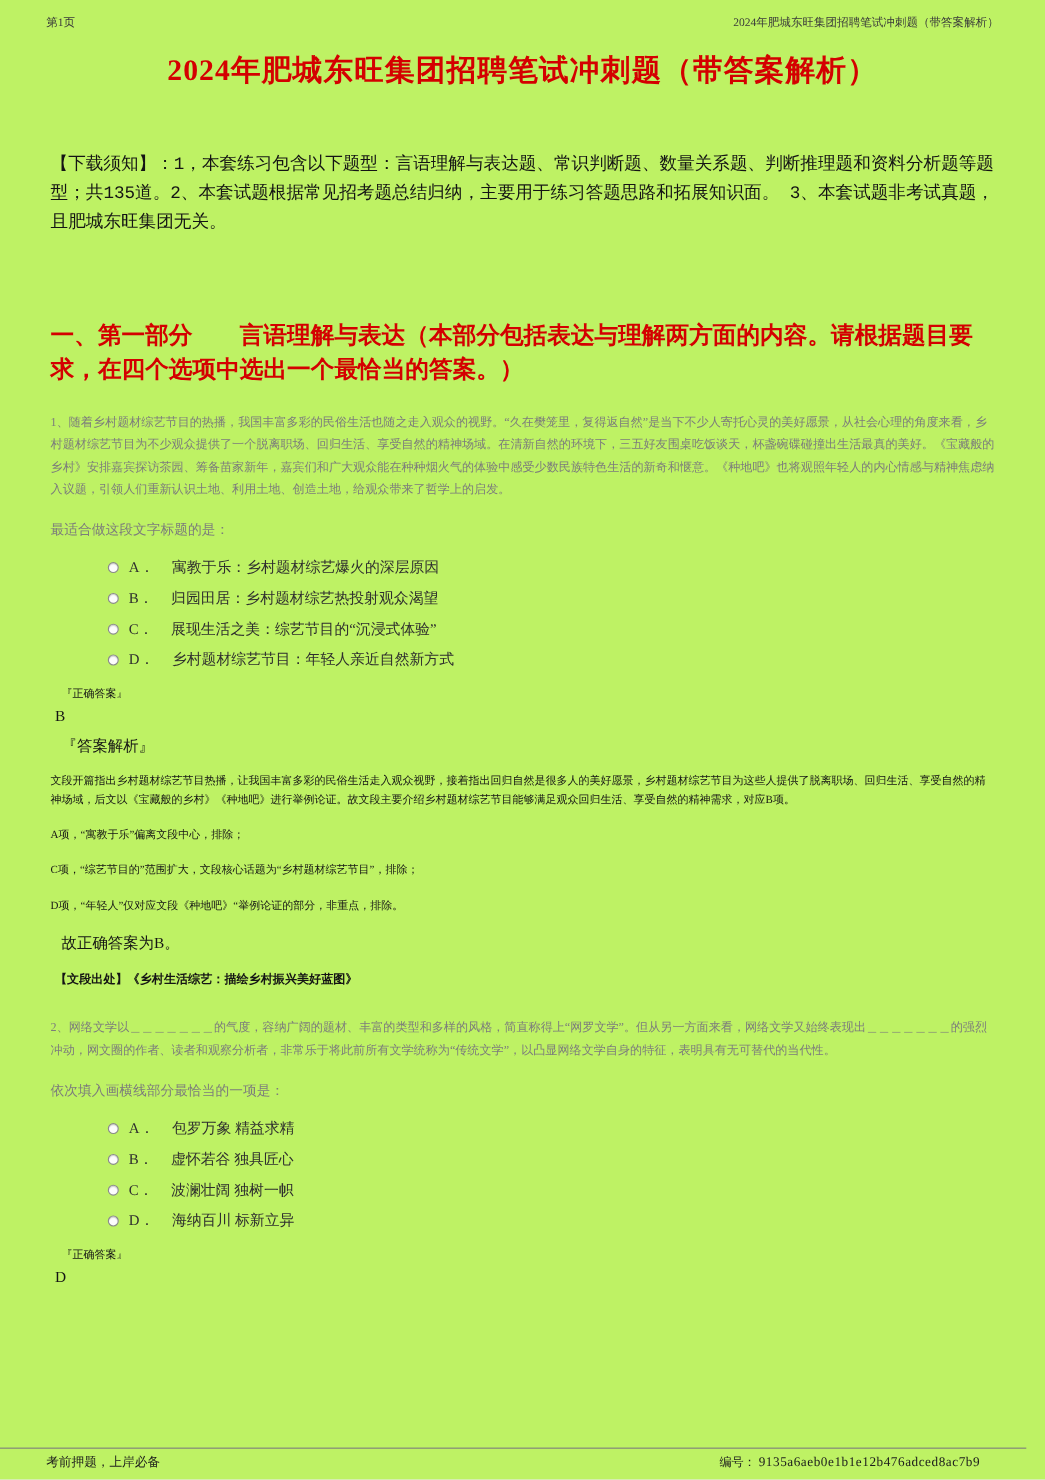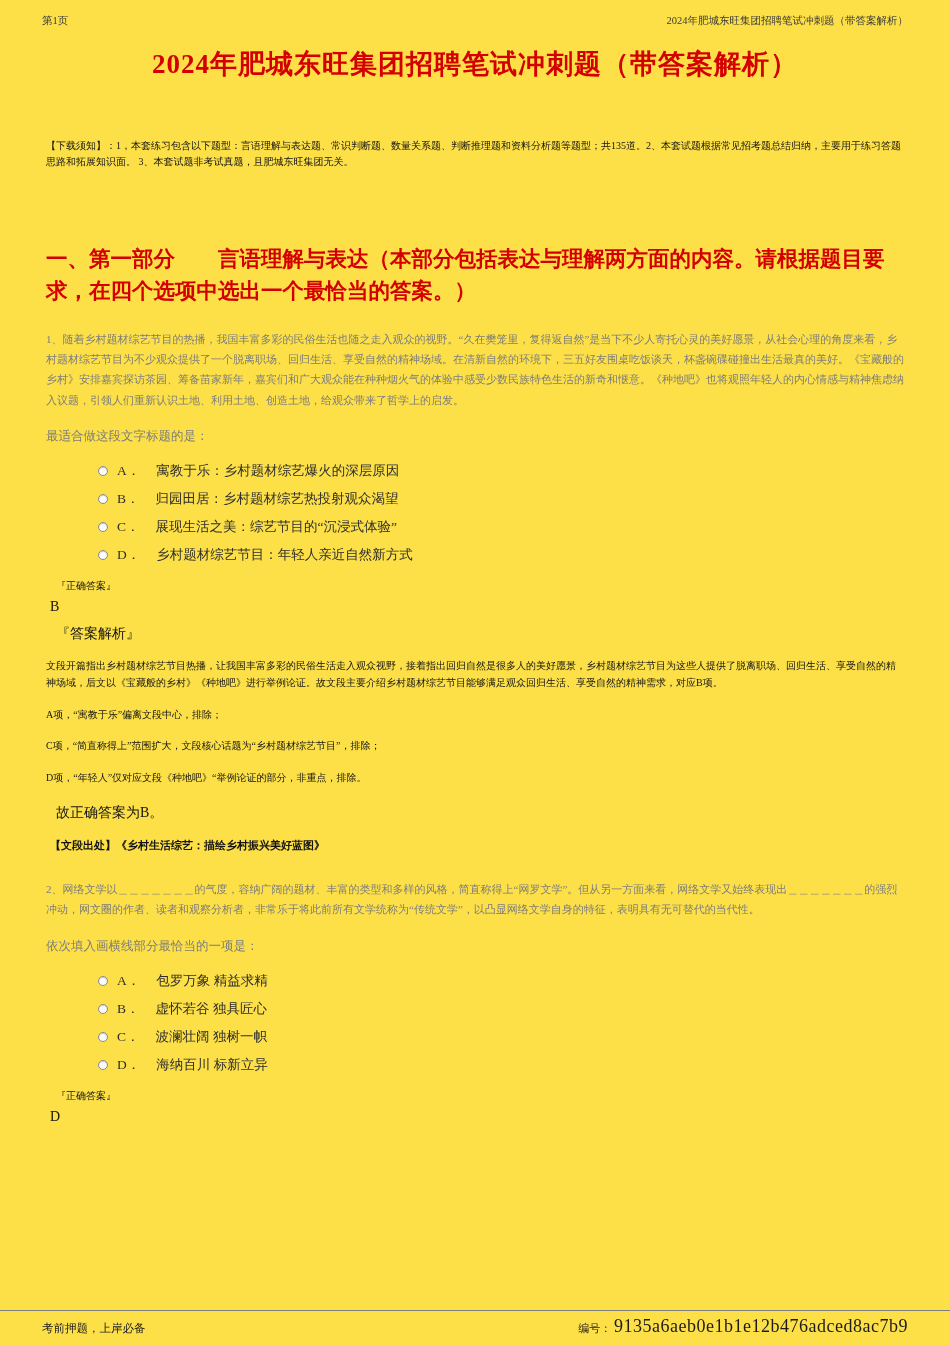--- a/index.html
+++ b/index.html
@@ -1,31 +1,31 @@
 <!DOCTYPE html>
 <html><head>
 <meta charset="utf-8">
 <style>
   * { margin:0; padding:0; box-sizing:border-box; }
   html,body { background:#e9e9e9; }
   .page {
-    width:950px; height:1345px; margin:0 auto; background:#fde047;
+    width:950px; height:1345px; margin:0 auto; background:#bef264;
     position:relative; overflow:hidden;
     font-family:"Liberation Serif","DejaVu Serif",serif; color:#1c1c1c;
   }
   .header {
     display:flex; justify-content:space-between; align-items:baseline;
     padding:14px 42px 0 42px; font-size:10.5px; color:#3a3a3a;
   }
   .main-title {
     text-align:center; color:#d40000; font-size:27px; font-weight:bold;
     margin-top:18px; letter-spacing:1px;
   }
   .notice {
-    margin:56px 46px 0 46px; font-size:10px; line-height:1.62; color:#141414;
+    margin:56px 46px 0 46px; font-size:16px; line-height:1.62; color:#141414;font-family:Liberation Mono, monospace;
   }
   .section-heading {
     margin:74px 46px 0 46px; font-size:21.5px; font-weight:bold;
     color:#d40000; line-height:1.45;
   }
   .stem {
     margin:22px 46px 0 46px; font-size:11px; color:#7c7c7c; line-height:1.85;
   }
   .prompt { margin:18px 46px 0 46px; font-size:12.5px; color:#7c7c7c; }
   .options { margin:12px 46px 0 98px; }
@@ -37,28 +37,28 @@
   }
   .option .letter { margin-right:16px; }
   .ans-label { margin:10px 46px 0 56px; font-size:10px; color:#141414; }
   .ans-value { margin:6px 46px 0 50px; font-size:14px; color:#141414; }
   .analysis-label { margin:10px 46px 0 56px; font-size:14px; color:#141414; }
   .analysis-p { margin:15px 46px 0 46px; font-size:10px; line-height:1.68; color:#141414; }
   .conclusion { margin:17px 46px 0 56px; font-size:14px; color:#141414; }
   .source { margin:16px 46px 0 50px; font-size:11px; font-weight:bold; color:#141414; }
   .q2-stem { margin:26px 46px 4px 46px; }
   .footer {
-    position:absolute; left:0; right:0; bottom:8px;
+    position:absolute; left:0; right:17px; bottom:8px;
     border-top:1px solid #7d7d7d;
     padding:5px 42px 0 42px;
     display:flex; justify-content:space-between; align-items:baseline;
   }
   .footer-left { font-size:11.5px; color:#1c1c1c; }
   .footer-right { font-size:11px; color:#1c1c1c; }
-  .footer-code { font-size:18px; letter-spacing:0.5px; }
+  .footer-code { font-size:12px; letter-spacing:0.5px; }
 </style>
 </head>
 <body>
 
 <div class="page">
 
   <div class="header">
     <span>第1页</span>
     <span>2024年肥城东旺集团招聘笔试冲刺题（带答案解析）</span>
   </div>
@@ -94,21 +94,21 @@
       <span>乡村题材综艺节目：年轻人亲近自然新方式</span>
     </div>
   </div>
 
   <div class="ans-label">『正确答案』</div>
   <div class="ans-value">B</div>
   <div class="analysis-label">『答案解析』</div>
 
   <p class="analysis-p">文段开篇指出乡村题材综艺节目热播，让我国丰富多彩的民俗生活走入观众视野，接着指出回归自然是很多人的美好愿景，乡村题材综艺节目为这些人提供了脱离职场、回归生活、享受自然的精神场域，后文以《宝藏般的乡村》《种地吧》进行举例论证。故文段主要介绍乡村题材综艺节目能够满足观众回归生活、享受自然的精神需求，对应B项。</p>
   <p class="analysis-p">A项，“寓教于乐”偏离文段中心，排除；</p>
-  <p class="analysis-p">C项，“简直称得上”范围扩大，文段核心话题为“乡村题材综艺节目”，排除；</p>
+  <p class="analysis-p">C项，“综艺节目的”范围扩大，文段核心话题为“乡村题材综艺节目”，排除；</p>
   <p class="analysis-p">D项，“年轻人”仅对应文段《种地吧》“举例论证的部分，非重点，排除。</p>
   <p class="conclusion">故正确答案为B。</p>
   <p class="source">【文段出处】《乡村生活综艺：描绘乡村振兴美好蓝图》</p>
 
   <p class="stem q2-stem">2、网络文学以＿＿＿＿＿＿＿的气度，容纳广阔的题材、丰富的类型和多样的风格，简直称得上“网罗文学”。但从另一方面来看，网络文学又始终表现出＿＿＿＿＿＿＿的强烈冲动，网文圈的作者、读者和观察分析者，非常乐于将此前所有文学统称为“传统文学”，以凸显网络文学自身的特征，表明具有无可替代的当代性。</p>
   <p class="prompt">依次填入画横线部分最恰当的一项是：</p>
 
   <div class="options">
     <div class="option">
       <span class="radio"></span>

